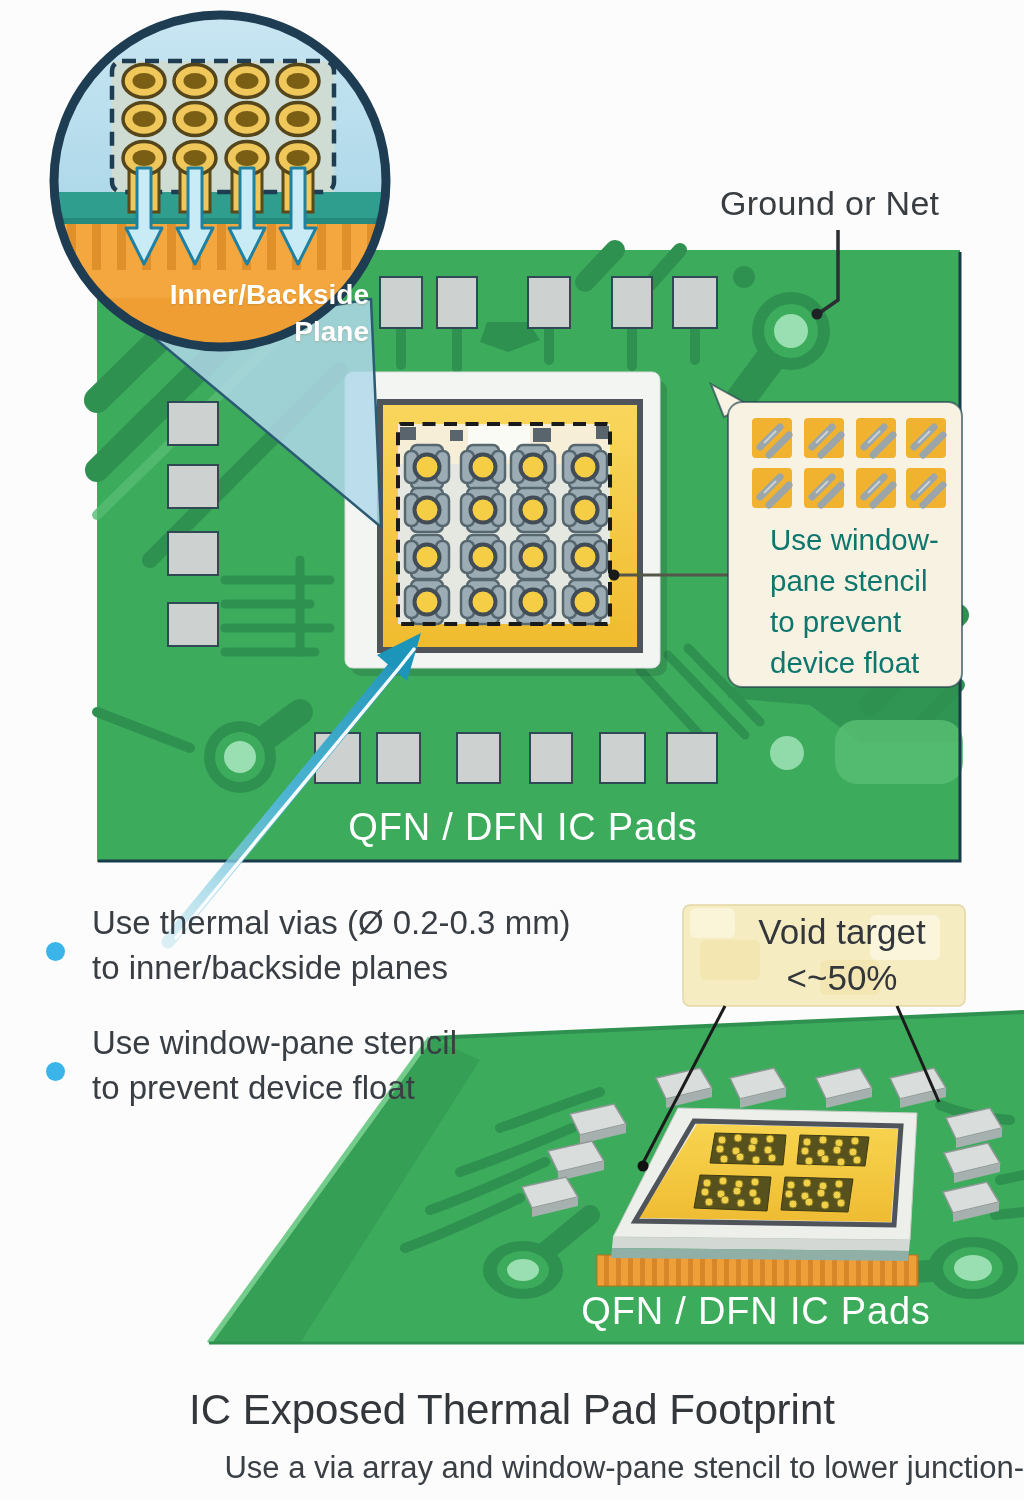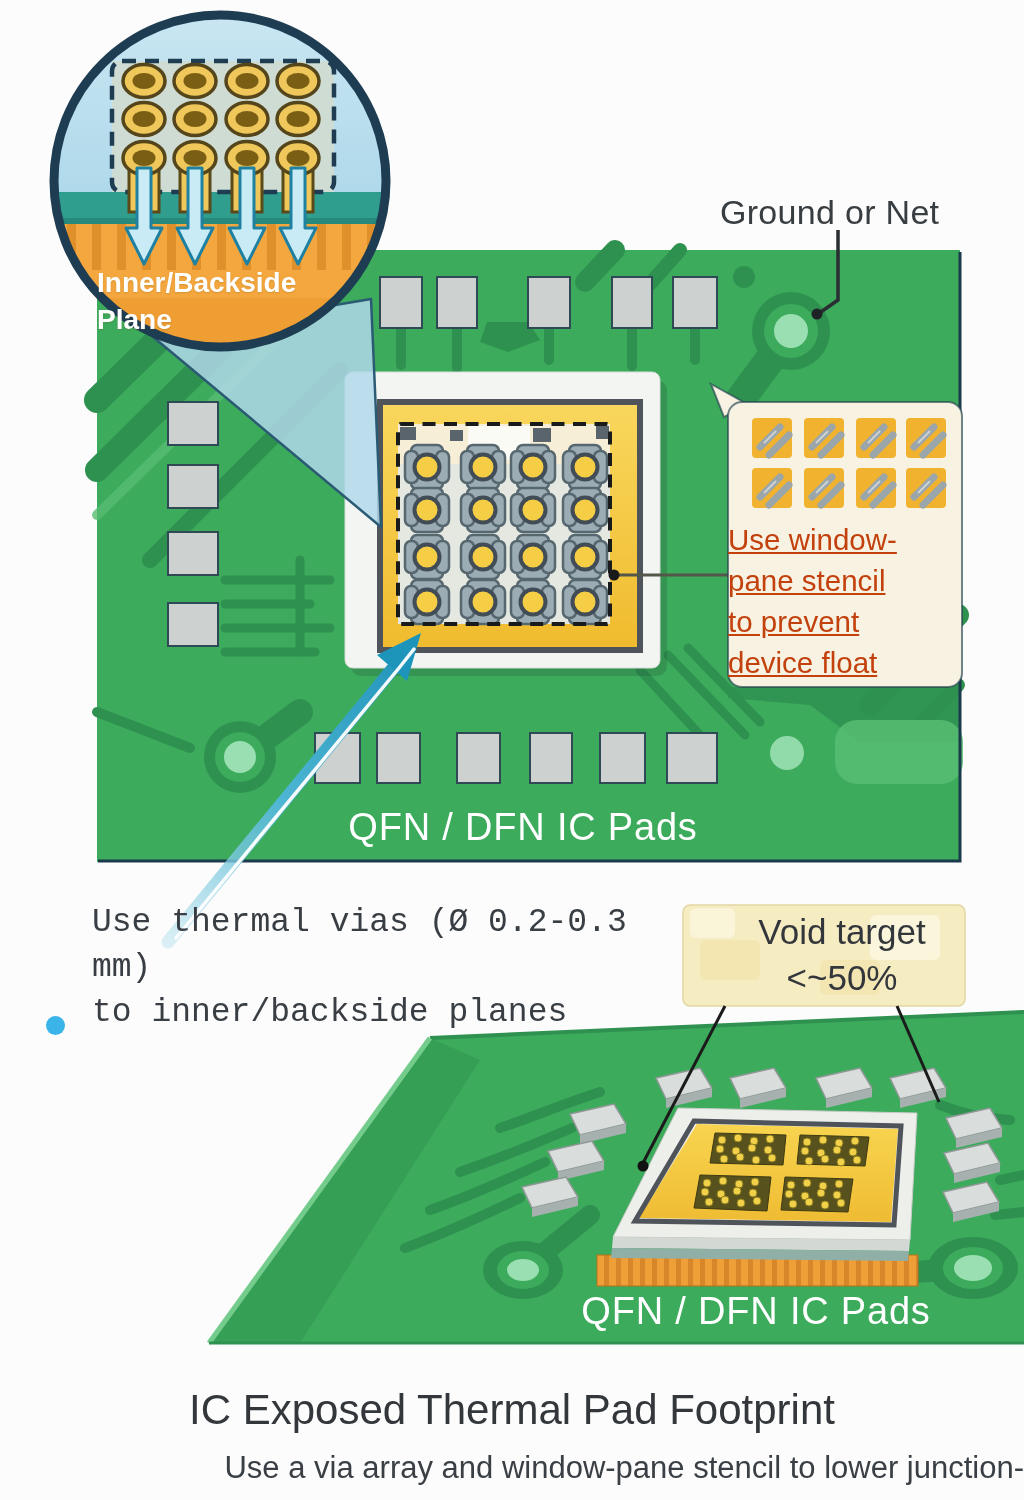--- a/index.html
+++ b/index.html
@@ -1,29 +1,29 @@
 <!DOCTYPE html>
 <html><head>
 <meta charset="utf-8">
 <style>
   html,body{margin:0;padding:0;}
   body{width:1024px;height:1500px;position:relative;background:#FBFCFB;
        font-family:"Liberation Sans", sans-serif;overflow:hidden;}
   #art{position:absolute;left:0;top:0;z-index:1;}
   .txt{position:absolute;z-index:5;color:#3A3F45;}
   .pre{white-space:pre-line;}
-  .inset-label{left:97px;top:264px;width:272px;text-align:left;color:#FFFFFF;
+  .inset-label{left:97px;top:276px;width:272px;text-align:right;color:#FFFFFF;
       font-size:28px;line-height:37px;font-weight:600;text-shadow:0 1px 2px rgba(120,90,20,.25);}
-  .ground-label{left:720px;top:184px;font-size:34px;letter-spacing:.3px;color:#383D42;white-space:nowrap;margin-top:9px;}
-  .callout-text{left:728px;top:519px;font-size:29.5px;line-height:41px;color:#c2410c;text-decoration:underline;}
+  .ground-label{left:720px;top:184px;font-size:34px;letter-spacing:.3px;color:#383D42;white-space:nowrap;}
+  .callout-text{left:770px;top:519px;font-size:29.5px;line-height:41px;color:#0f766e;}
   .board-label{color:#FFFFFF;font-weight:400;font-size:38px;letter-spacing:.8px;text-align:center;white-space:nowrap;}
   .board1-label{left:327px;top:806px;width:392px;}
   .board2-label{left:578px;top:1290px;width:356px;}
   .notes{position:absolute;left:46px;top:900px;width:640px;z-index:5;}
-  .note{display:flex;align-items:flex-end;font-family:Liberation Mono, monospace;}
+  .note{display:flex;align-items:center;}
   .note + .note{margin-top:30px;}
   .note .dot{flex:0 0 auto;width:19px;height:19px;border-radius:50%;background:#3BB5E9;margin:13px 27px 0 0;}
   .note .ntext{font-size:33px;line-height:45px;color:#393E44;}
   .void-text{left:683px;top:909px;width:318px;text-align:center;font-size:35px;line-height:46px;color:#33373C;}
   .page-title{left:0;top:1386px;width:1024px;text-align:center;font-size:42px;font-weight:400;color:#33373C;}
   .page-subtitle{left:0;top:1450px;width:1024px;text-align:right;font-size:31px;color:#3A3F45;}
 </style>
 </head>
 <body>
 
@@ -348,19 +348,24 @@
 to prevent
 device float</div>
 <div class="txt board-label board1-label">QFN / DFN IC Pads</div>
 
 <div class="notes">
   <div class="note">
     <span class="dot"></span>
     <div class="ntext pre">Use thermal vias (Ø 0.2-0.3 mm)
 to inner/backside planes</div>
   </div>
+  <div class="note">
+    <span class="dot"></span>
+    <div class="ntext pre">Use window-pane stencil
+to prevent device float</div>
+  </div>
 </div>
 
 <div class="txt pre void-text">Void target
 &lt;~50%</div>
 <div class="txt board-label board2-label">QFN / DFN IC Pads</div>
 <div class="txt page-title">IC Exposed Thermal Pad Footprint</div>
 <div class="txt page-subtitle">Use a via array and window-pane stencil to lower junction-</div>
 
 </body></html>

